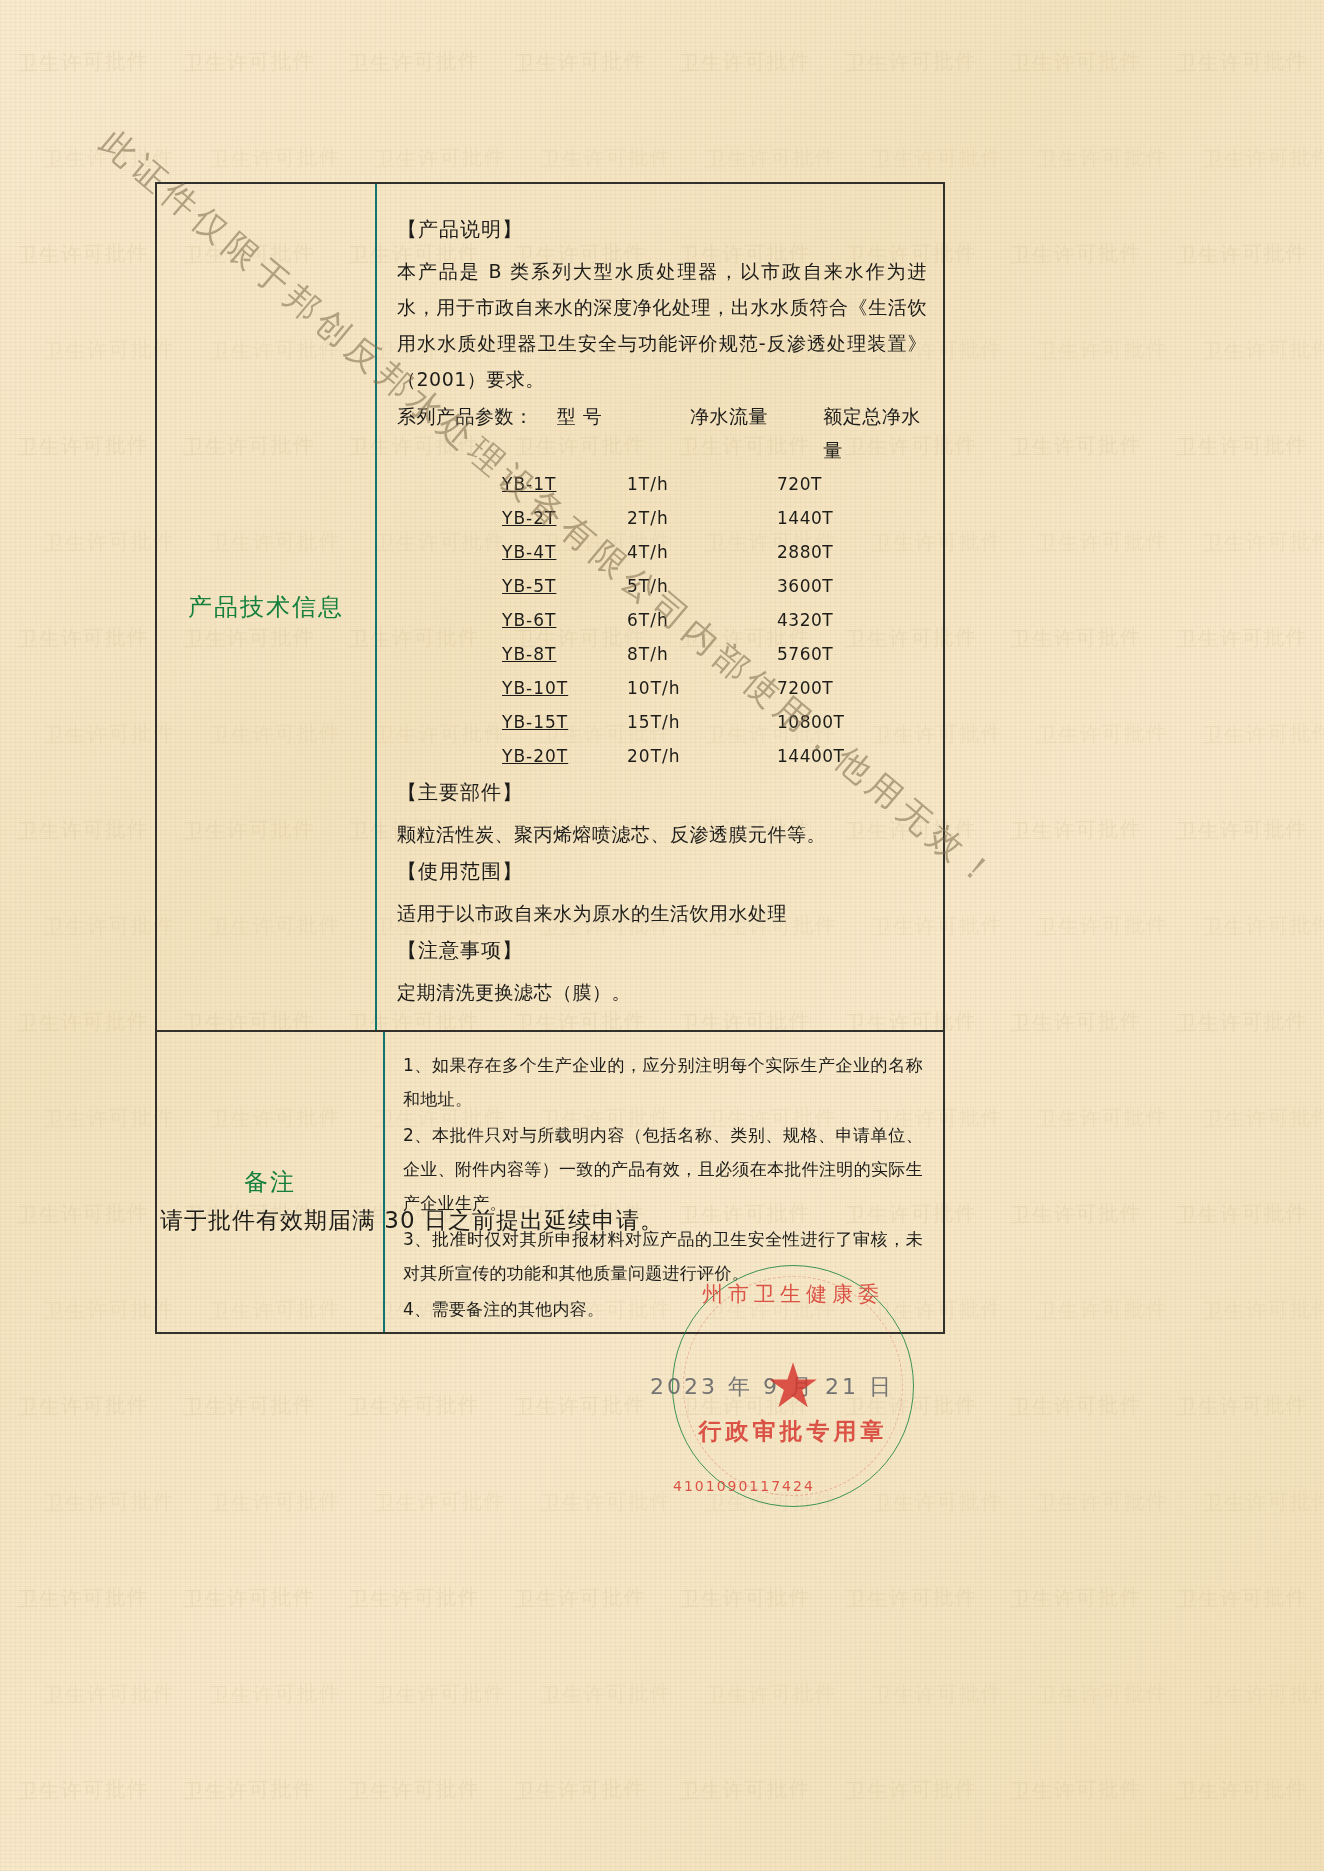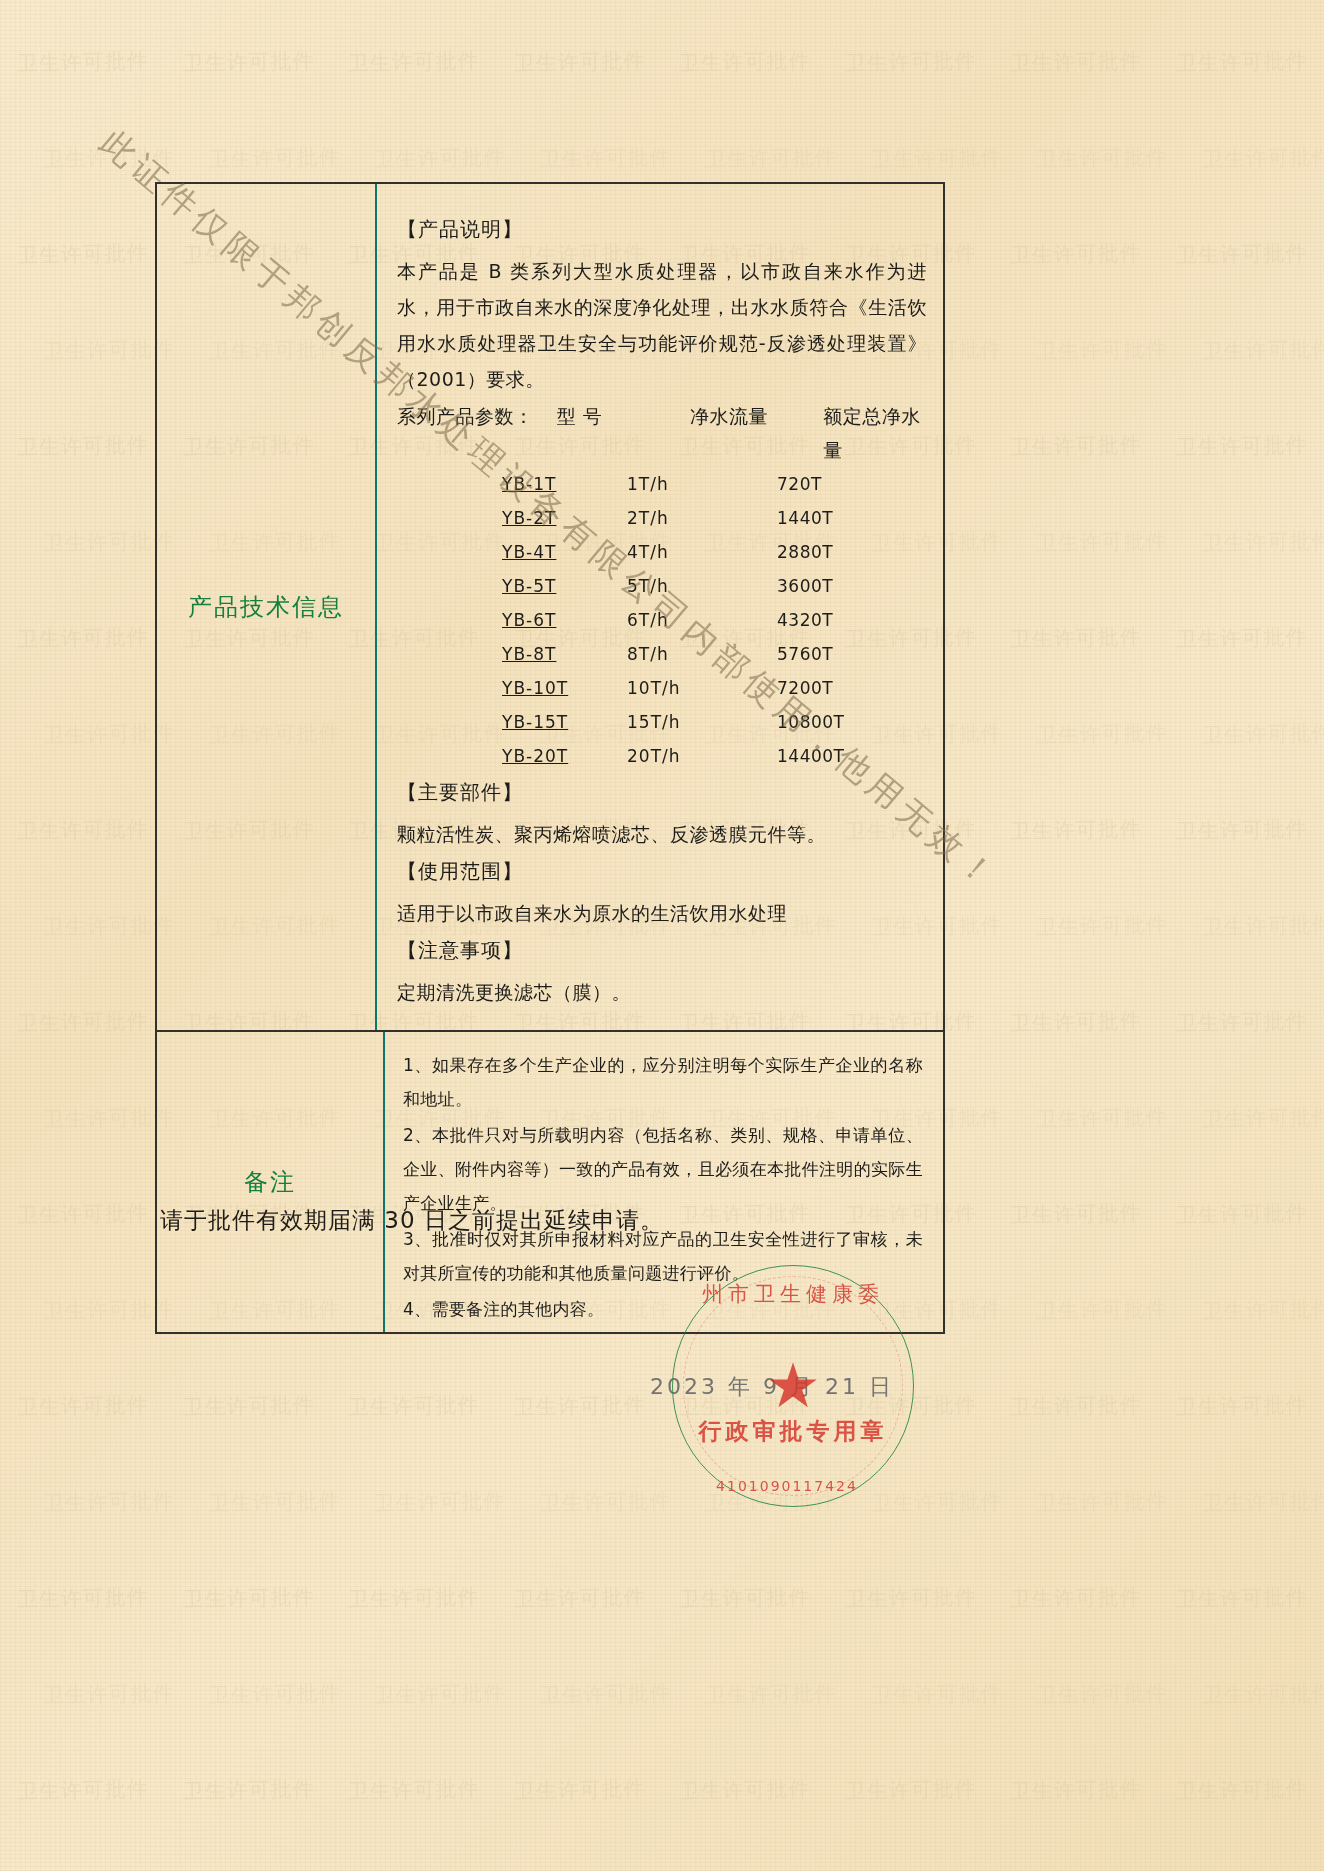--- a/index.html
+++ b/index.html
@@ -138,21 +138,21 @@
     text-align:center;font-size:21px;letter-spacing:5px;
     color:#d5342b;
   }
   .seal .mid-text{
     position:absolute;top:150px;left:0;right:0;
     text-align:center;font-size:23px;letter-spacing:4px;
     color:#d5342b;font-weight:bold;
   }
   .seal .bot-text{
     position:absolute;bottom:12px;left:0;right:12px;
-    text-align:center;font-size:14px;letter-spacing:2px;
+    font-size:14px;letter-spacing:2px;
     color:#d5342b;
   }
   .seal-arc{
     position:absolute;inset:10px;
     border-radius:50%;
     border:1px dashed rgba(213,52,43,0.35);
   }
 
   
   .annot{

